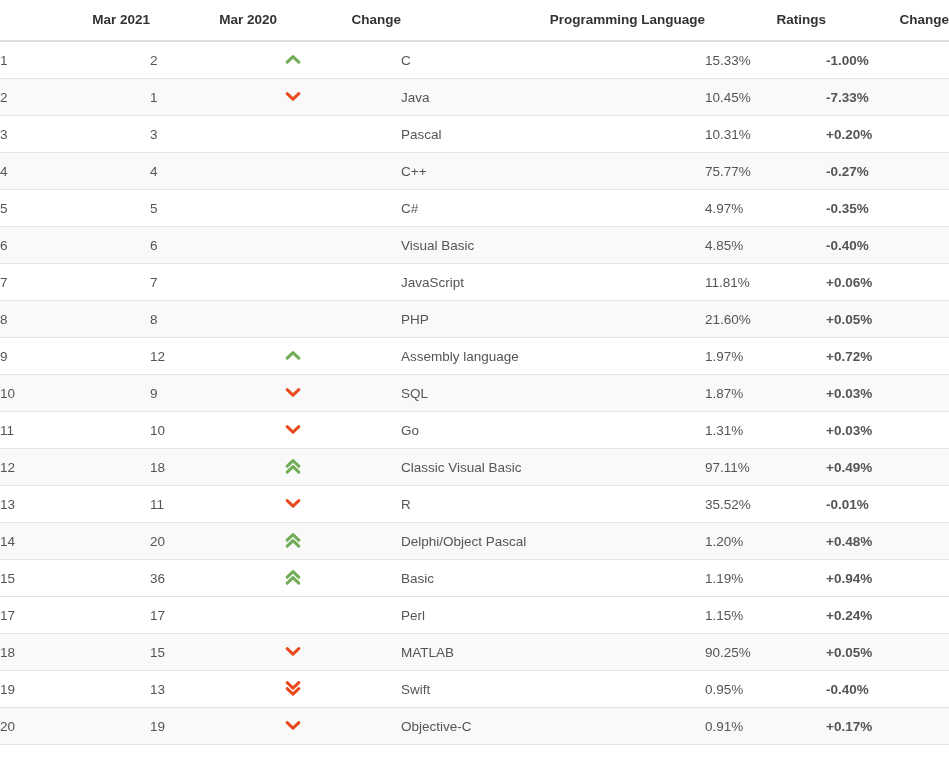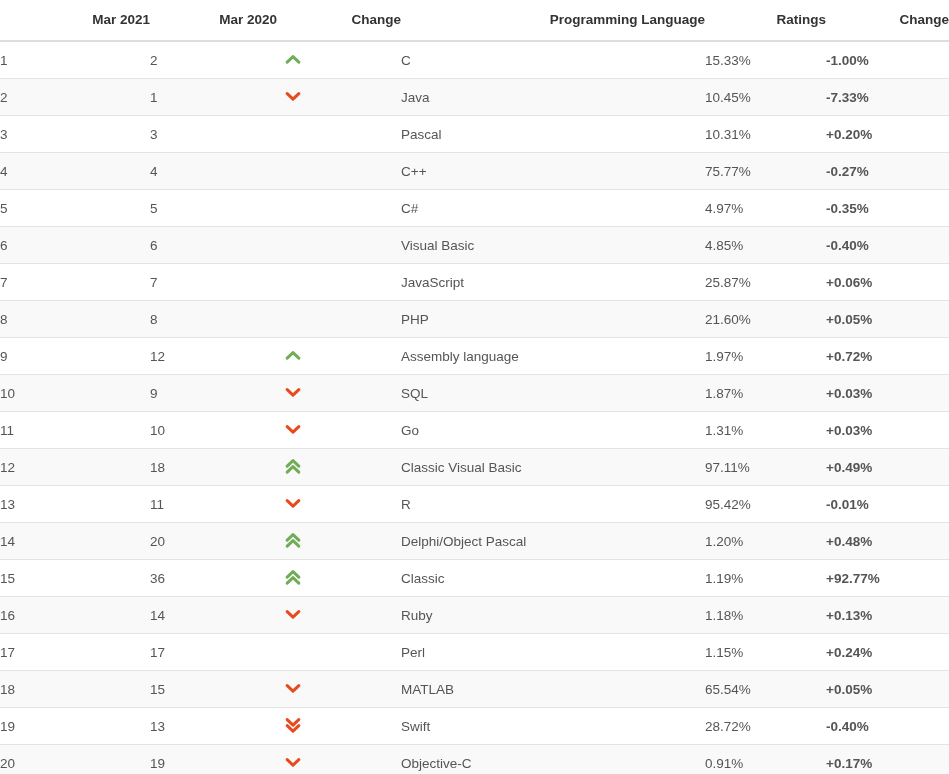--- a/index.html
+++ b/index.html
@@ -190,21 +190,21 @@
           <td class="col-ratings">4.85%</td>
           <td class="col-delta">-0.40%</td>
         </tr>
         <tr class="odd">
           <td class="col-rank2021">7</td>
           <td class="col-rank2020">7</td>
           <td class="col-change">
             <span class="arrow-slot"></span>
           </td>
           <td class="col-lang">JavaScript</td>
-          <td class="col-ratings">25.87%</td>
+          <td class="col-ratings">11.81%</td>
           <td class="col-delta">+0.06%</td>
         </tr>
         <tr class="even">
           <td class="col-rank2021">8</td>
           <td class="col-rank2020">8</td>
           <td class="col-change">
             <span class="arrow-slot"></span>
           </td>
           <td class="col-lang">PHP</td>
           <td class="col-ratings">21.60%</td>
@@ -261,21 +261,21 @@
         </tr>
         <tr class="odd">
           <td class="col-rank2021">13</td>
           <td class="col-rank2020">11</td>
           <td class="col-change">
             <span class="arrow-slot"><span class="chev down"><svg width="16" height="11" viewBox="0 0 16 11" fill="none">
                   <path d="M2.2 1.6 L8 7.2 L13.8 1.6" stroke="currentColor" stroke-width="3" stroke-linecap="round" stroke-linejoin="round"></path>
                 </svg></span></span>
           </td>
           <td class="col-lang">R</td>
-          <td class="col-ratings">95.42%</td>
+          <td class="col-ratings">35.52%</td>
           <td class="col-delta">-0.01%</td>
         </tr>
         <tr class="even">
           <td class="col-rank2021">14</td>
           <td class="col-rank2020">20</td>
           <td class="col-change">
             <span class="arrow-slot"><span class="chev up"><svg width="16" height="17" viewBox="0 0 16 17" fill="none">
                   <path d="M2.2 7.2 L8 1.6 L13.8 7.2" stroke="currentColor" stroke-width="3" stroke-linecap="round" stroke-linejoin="round"></path>
                   <path d="M2.2 13.2 L8 7.6 L13.8 13.2" stroke="currentColor" stroke-width="3" stroke-linecap="round" stroke-linejoin="round"></path>
                 </svg></span></span>
@@ -286,69 +286,57 @@
         </tr>
         <tr class="odd">
           <td class="col-rank2021">15</td>
           <td class="col-rank2020">36</td>
           <td class="col-change">
             <span class="arrow-slot"><span class="chev up"><svg width="16" height="17" viewBox="0 0 16 17" fill="none">
                   <path d="M2.2 7.2 L8 1.6 L13.8 7.2" stroke="currentColor" stroke-width="3" stroke-linecap="round" stroke-linejoin="round"></path>
                   <path d="M2.2 13.2 L8 7.6 L13.8 13.2" stroke="currentColor" stroke-width="3" stroke-linecap="round" stroke-linejoin="round"></path>
                 </svg></span></span>
           </td>
-          <td class="col-lang">Classic</td>
+          <td class="col-lang">Basic</td>
           <td class="col-ratings">1.19%</td>
-          <td class="col-delta">+92.77%</td>
-        </tr>
-        <tr class="even">
-          <td class="col-rank2021">16</td>
-          <td class="col-rank2020">14</td>
-          <td class="col-change">
-            <span class="arrow-slot"><span class="chev down"><svg width="16" height="11" viewBox="0 0 16 11" fill="none">
-                  <path d="M2.2 1.6 L8 7.2 L13.8 1.6" stroke="currentColor" stroke-width="3" stroke-linecap="round" stroke-linejoin="round"></path>
-                </svg></span></span>
-          </td>
-          <td class="col-lang">Ruby</td>
-          <td class="col-ratings">1.18%</td>
-          <td class="col-delta">+0.13%</td>
+          <td class="col-delta">+0.94%</td>
         </tr>
         <tr class="odd">
           <td class="col-rank2021">17</td>
           <td class="col-rank2020">17</td>
           <td class="col-change">
             <span class="arrow-slot"></span>
           </td>
           <td class="col-lang">Perl</td>
           <td class="col-ratings">1.15%</td>
           <td class="col-delta">+0.24%</td>
         </tr>
         <tr class="even">
           <td class="col-rank2021">18</td>
           <td class="col-rank2020">15</td>
           <td class="col-change">
             <span class="arrow-slot"><span class="chev down"><svg width="16" height="11" viewBox="0 0 16 11" fill="none">
                   <path d="M2.2 1.6 L8 7.2 L13.8 1.6" stroke="currentColor" stroke-width="3" stroke-linecap="round" stroke-linejoin="round"></path>
                 </svg></span></span>
           </td>
           <td class="col-lang">MATLAB</td>
-          <td class="col-ratings">65.54%</td>
+          <td class="col-ratings">90.25%</td>
           <td class="col-delta">+0.05%</td>
         </tr>
         <tr class="odd">
           <td class="col-rank2021">19</td>
           <td class="col-rank2020">13</td>
           <td class="col-change">
             <span class="arrow-slot"><span class="chev down"><svg width="16" height="17" viewBox="0 0 16 17" fill="none">
                   <path d="M2.2 1.6 L8 7.2 L13.8 1.6" stroke="currentColor" stroke-width="3" stroke-linecap="round" stroke-linejoin="round"></path>
                   <path d="M2.2 7.6 L8 13.2 L13.8 7.6" stroke="currentColor" stroke-width="3" stroke-linecap="round" stroke-linejoin="round"></path>
                 </svg></span></span>
           </td>
           <td class="col-lang">Swift</td>
-          <td class="col-ratings">28.72%</td>
+          <td class="col-ratings">0.95%</td>
           <td class="col-delta">-0.40%</td>
         </tr>
         <tr class="even">
           <td class="col-rank2021">20</td>
           <td class="col-rank2020">19</td>
           <td class="col-change">
             <span class="arrow-slot"><span class="chev down"><svg width="16" height="11" viewBox="0 0 16 11" fill="none">
                   <path d="M2.2 1.6 L8 7.2 L13.8 1.6" stroke="currentColor" stroke-width="3" stroke-linecap="round" stroke-linejoin="round"></path>
                 </svg></span></span>
           </td>

